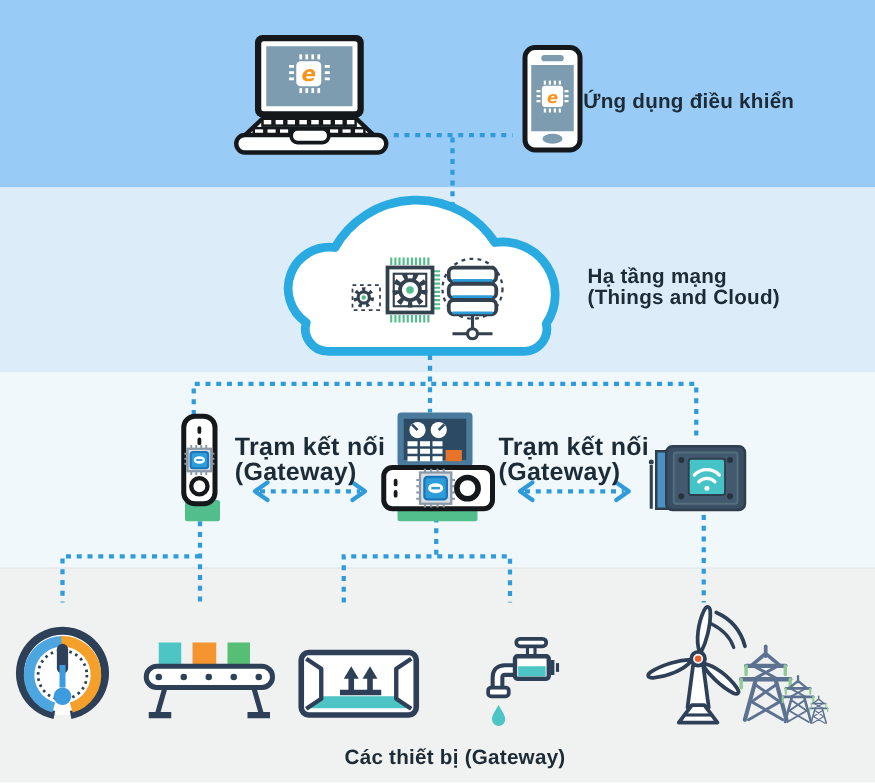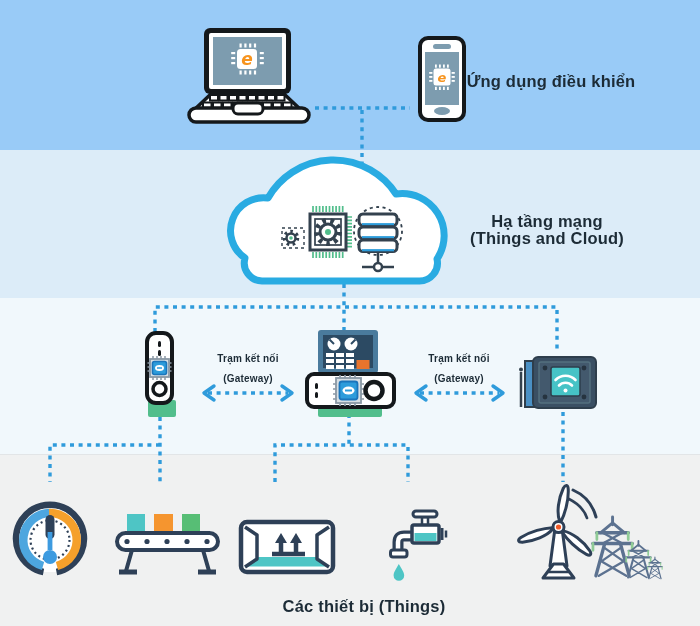--- a/index.html
+++ b/index.html
@@ -8,27 +8,27 @@
     font-family:"Liberation Sans",sans-serif;
   }
   .band{position:absolute;left:0;width:700px;}
   .band-application{top:0;height:150px;background:var(--band-application,#99CBF7);}
   .band-network{top:150px;height:148px;background:var(--band-network,#DCECF8);}
   .band-gateway{top:298px;height:156px;background:var(--band-gateway,#F1F8FC);}
   .band-things{top:454px;height:172px;background:var(--band-things,#F0F1F1);border-top:1px solid #E2E5E7;}
   .scene{position:absolute;left:0;top:0;}
   .layer-label{
     position:absolute;transform:translateX(-50%);
-    text-align:center;white-space:nowrap;
+    white-space:nowrap;
     color:var(--text-dark,#1C2B36);
     font-weight:700;letter-spacing:.2px;
   }
   .lbl-app{left:551px;top:73px;font-size:16.5px;line-height:17.5px;}
   .lbl-net{left:519px;top:213px;font-size:16.5px;line-height:17px;margin-left:28px;}
-  .lbl-gw{font-size:10px;line-height:19.5px;}
+  .lbl-gw{font-size:20px;line-height:19.5px;}
   .lbl-gw-left{left:248px;top:349px;}
   .lbl-gw-right{left:459px;top:349px;}
   .lbl-things{left:364px;top:597px;font-size:16.5px;line-height:18px;}
 </style>
 </head>
 <body>
 
 <div class="stage">
 
   <div class="band band-application"></div>
@@ -338,16 +338,16 @@
   </div>
   <div class="layer-label lbl-gw lbl-gw-left">
     <div>Trạm kết nối</div>
     <div>(Gateway)</div>
   </div>
   <div class="layer-label lbl-gw lbl-gw-right">
     <div>Trạm kết nối</div>
     <div>(Gateway)</div>
   </div>
   <div class="layer-label lbl-things">
-    <div>Các thiết bị (Things)</div>
+    <div>Các thiết bị (Gateway)</div>
   </div>
 
 </div>
 
 </body></html>

